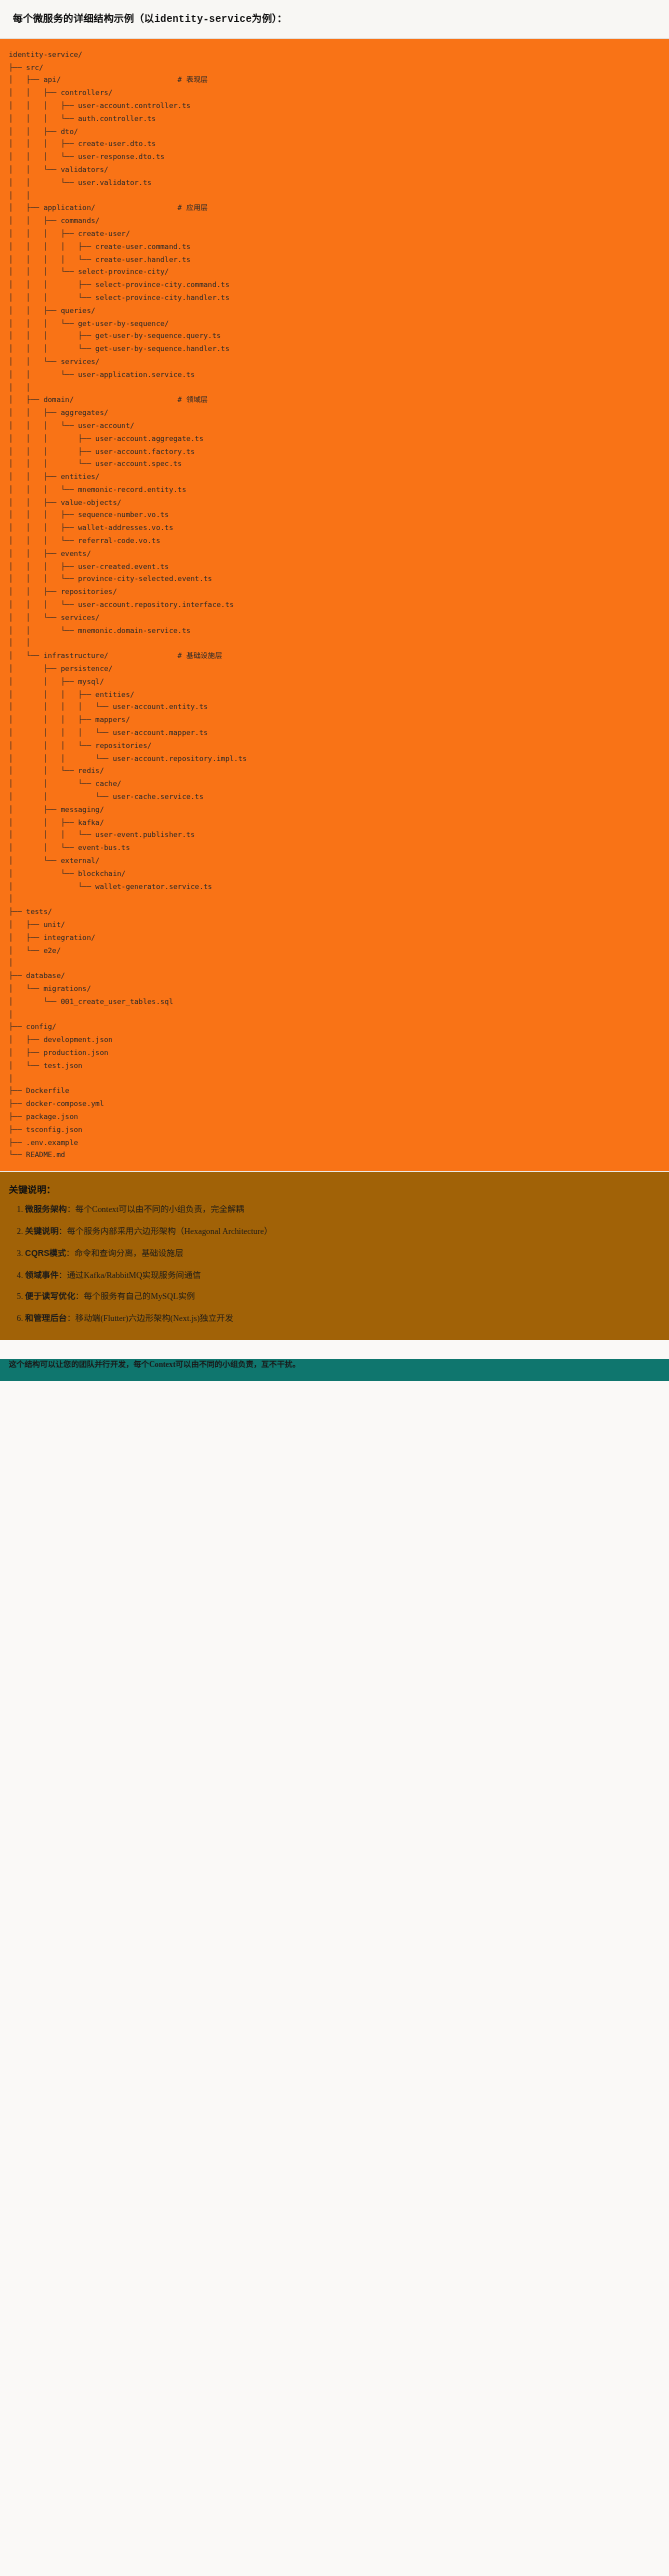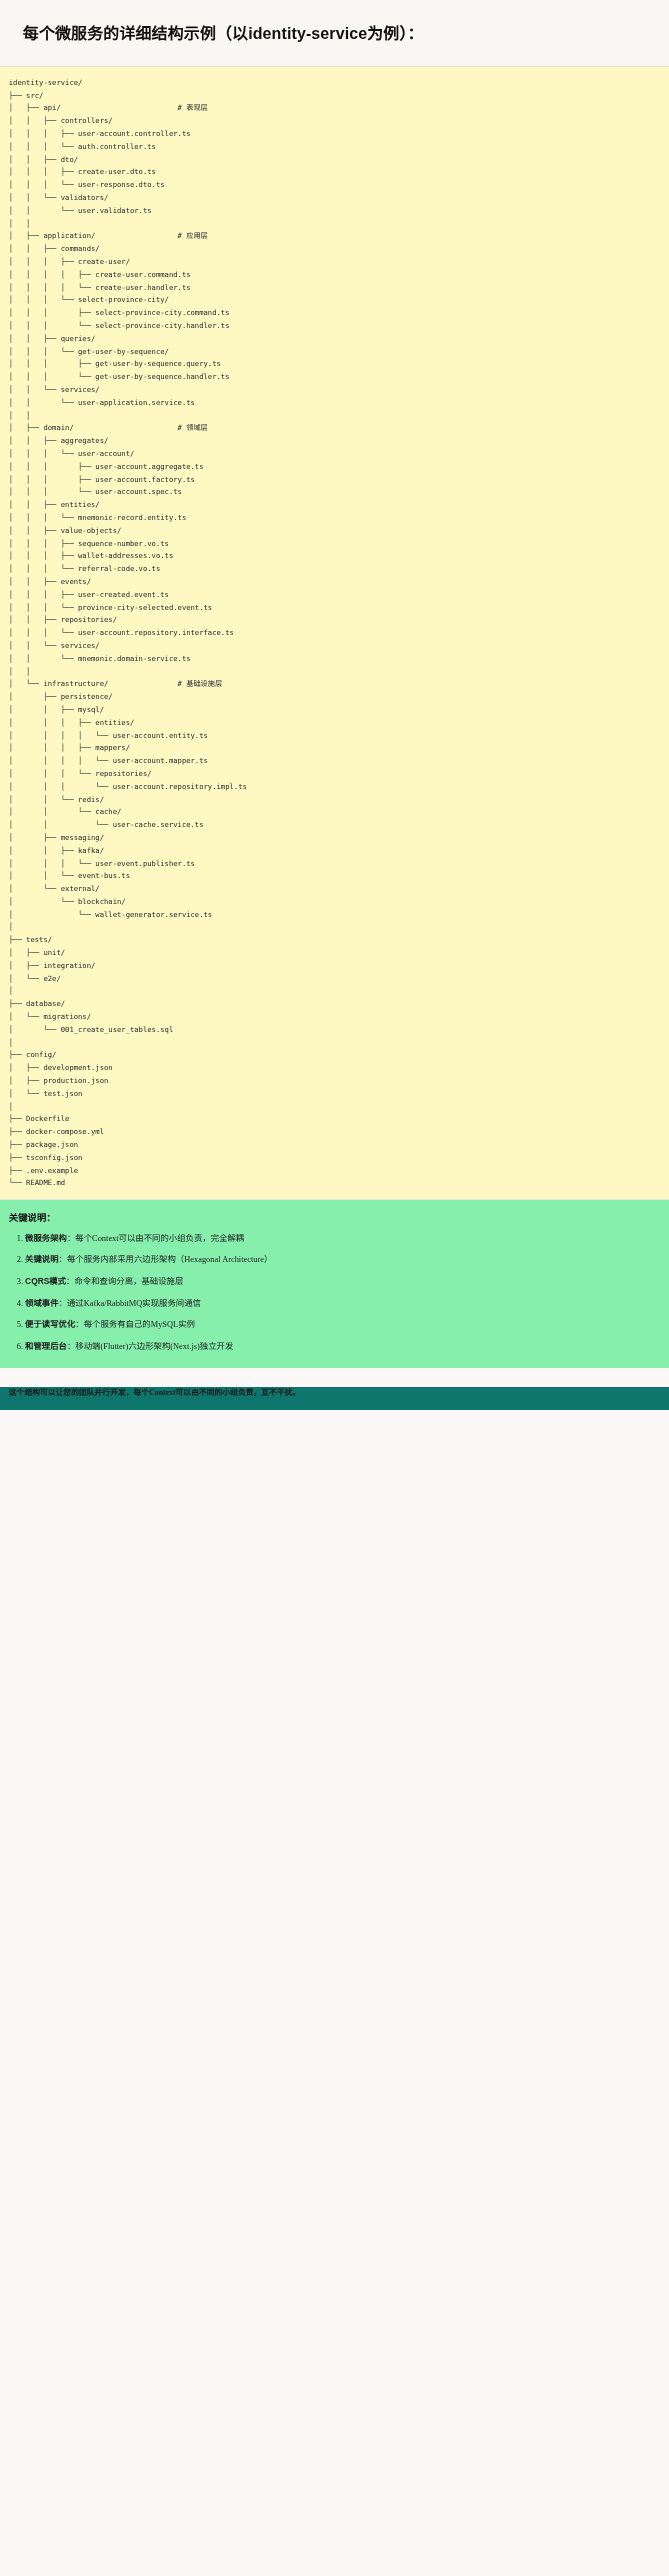--- a/index.html
+++ b/index.html
@@ -17,50 +17,50 @@
     background:#faf9f7;
   }
 
   
   .doc-header{
     padding:8.8px 8.8px 7.5px 8.8px;
     border-bottom:0.6px solid #e3e0db;
     background:#f8f7f4;
   }
   .doc-title{
-    margin:14px;
-    font-size:16px;
+    margin:4px;
+    font-size:10px;
     font-weight:bold;
     letter-spacing:0.1px;
     color:#111;
-    font-family:Liberation Sans, sans-serif;
+    font-family:Liberation Mono, monospace;
     line-height:1.35;
   }
 
   
   .code-block{
-    background:#fef9c3;
+    background:#f97316;
     padding:10px 8.8px 8.8px 8.8px;
     border-bottom:0.6px solid #ece9e4;
   }
   pre.tree{
     margin:0;
     font-family:"DejaVu Sans Mono","Liberation Mono",monospace;
     font-size:7.2px;
     line-height:12.8px;
     color:#23272b;
     white-space:pre;
     tab-size:4;
     letter-spacing:0px;
   }
 
   
   .notes{
     padding:10px 8.8px 6.3px 8.8px;
-    background:#86efac;
+    background:#a16207;
   }
   .notes-title{
     margin:0 0 7.5px 0;
     font-size:9.4px;
     font-weight:bold;
     color:#111;
     font-family:"Liberation Serif","DejaVu Serif",serif;
   }
   ol.note-list{
     margin:0 0 0 0;

